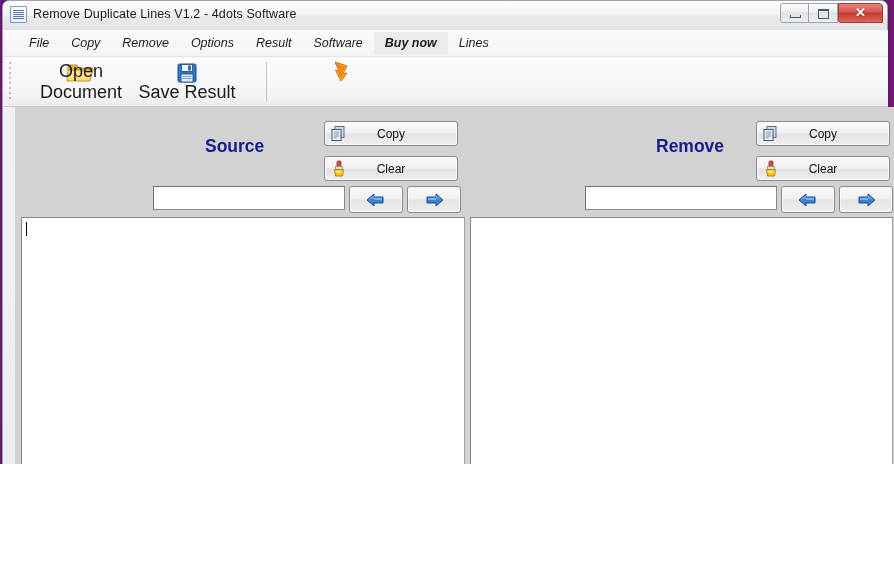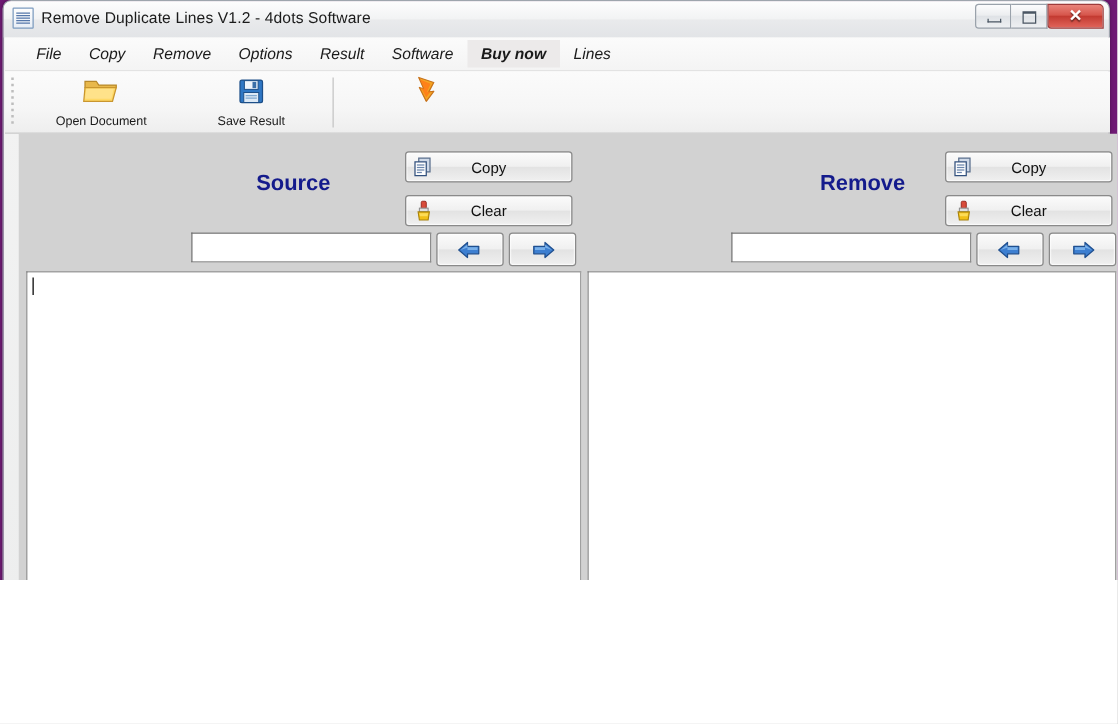--- a/index.html
+++ b/index.html
@@ -175,21 +175,21 @@
     top: 2px;
     width: 120px;
     height: 46px;
     text-align: center;
     cursor: pointer;
   }
   .tb-item .tb-label {
     position: absolute;
     left: 0; right: 0;
     bottom: 2px;
-    font-size: 10px;
+    font-size: 18px;
     color: #1a1a1a;
   }
   .tb-sep {
     position: absolute;
     top: 5px;
     width: 1px;
     height: 40px;
     background: #c4c4c4;
   }
   .tb-action-label {
@@ -413,21 +413,21 @@
         <div class="ico-folder">
           <svg width="30" height="24" viewBox="0 0 30 24">
             <path d="M2,4 L11,4 L13,7 L27,7 L27,9 L2,9 Z" fill="#e8b84b" stroke="#b8892a" stroke-width="1"></path>
             <path d="M2,9 L27,9 L24,20 L1,20 Z" fill="#ffd966" stroke="#c9962f" stroke-width="1"></path>
             <path d="M3,10 L25,10 L23,18 L2,18 Z" fill="#ffe9a8" opacity="0.55"></path>
           </svg>
         </div>
         <div class="tb-label">Open Document</div>
       </div>
 
-      <div class="tb-item" style="left:137px;text-decoration:underline;">
+      <div class="tb-item" style="left:123px;text-decoration:underline;">
         <div class="ico-floppy">
           <svg width="24" height="24" viewBox="0 0 24 24">
             <rect x="3" y="3" width="18" height="18" rx="1.5" fill="#2f77c4" stroke="#1d4f88" stroke-width="1"></rect>
             <rect x="6.5" y="3.5" width="11" height="7" fill="#eef4fb" stroke="#1d4f88" stroke-width="0.8"></rect>
             <rect x="13" y="4.5" width="3" height="5" fill="#3b6fa8"></rect>
             <rect x="6" y="13" width="12" height="8" fill="#dce9f6" stroke="#1d4f88" stroke-width="0.8"></rect>
             <rect x="7.5" y="15" width="9" height="1" fill="#7fa8d0"></rect>
             <rect x="7.5" y="17" width="9" height="1" fill="#7fa8d0"></rect>
           </svg>
         </div>

